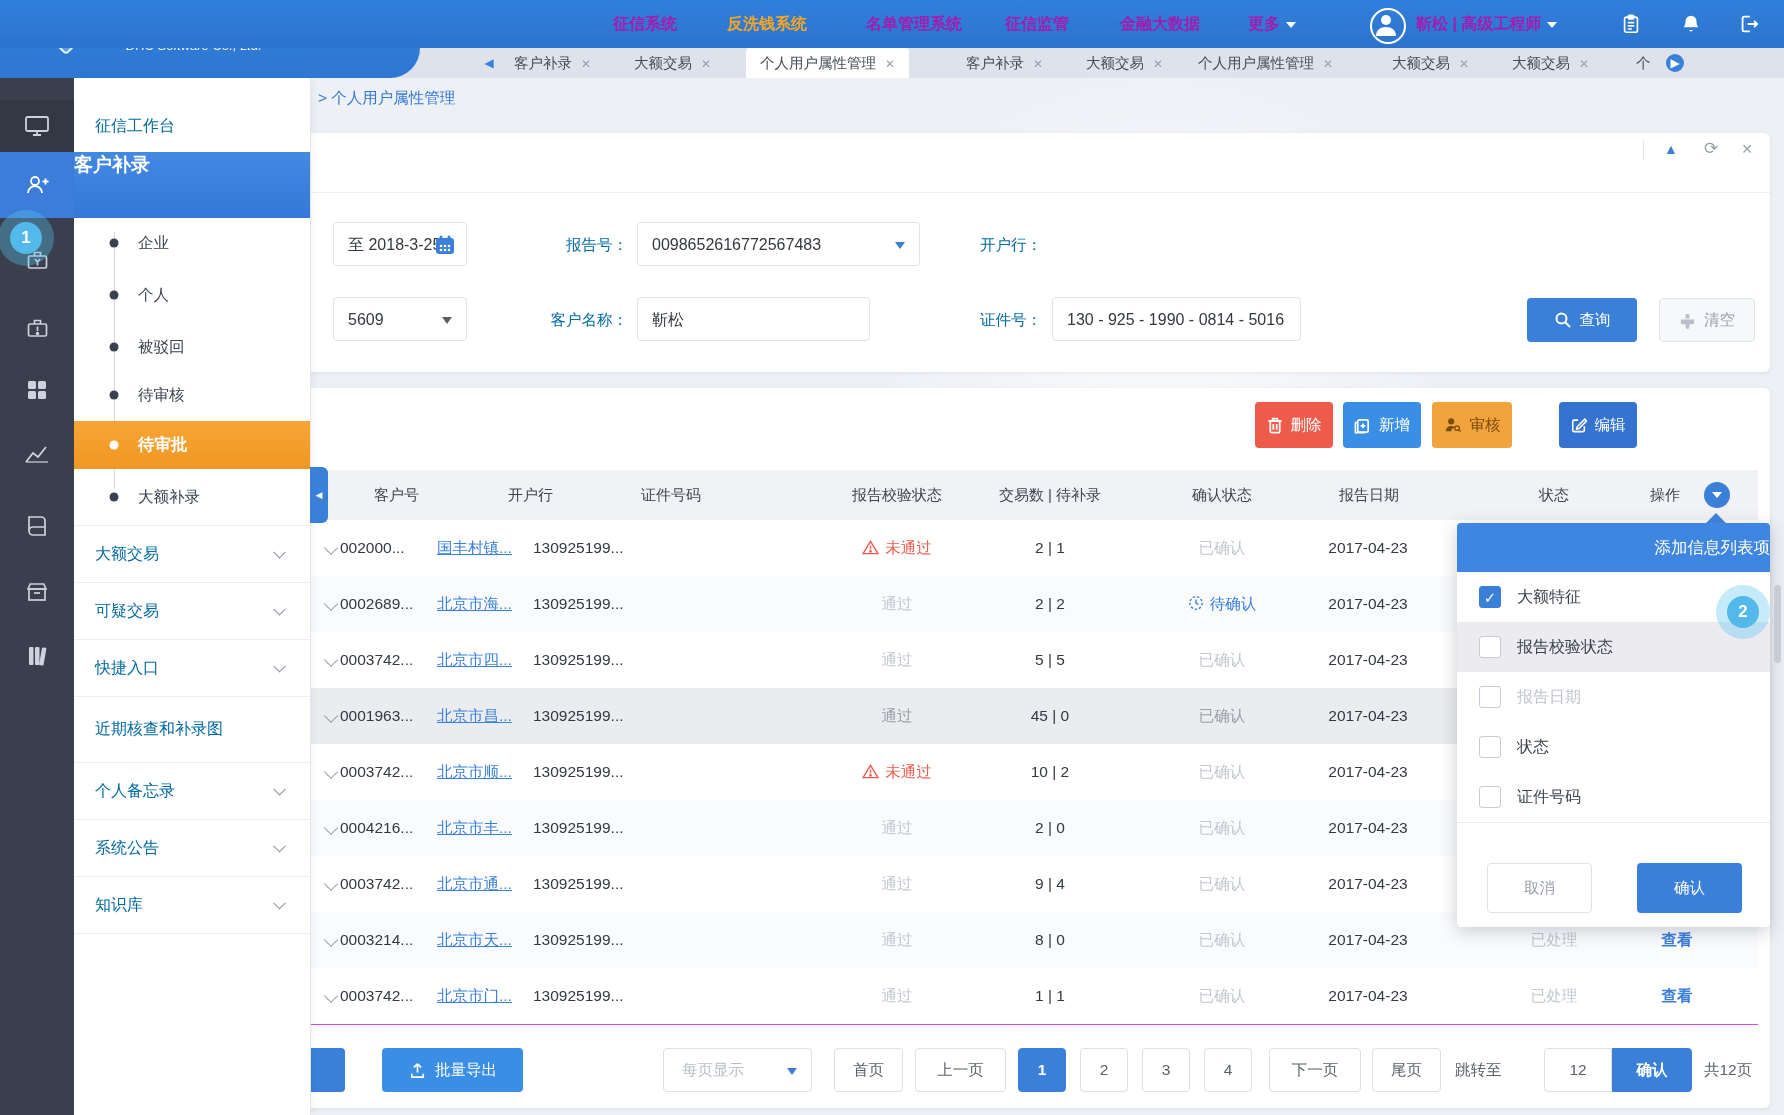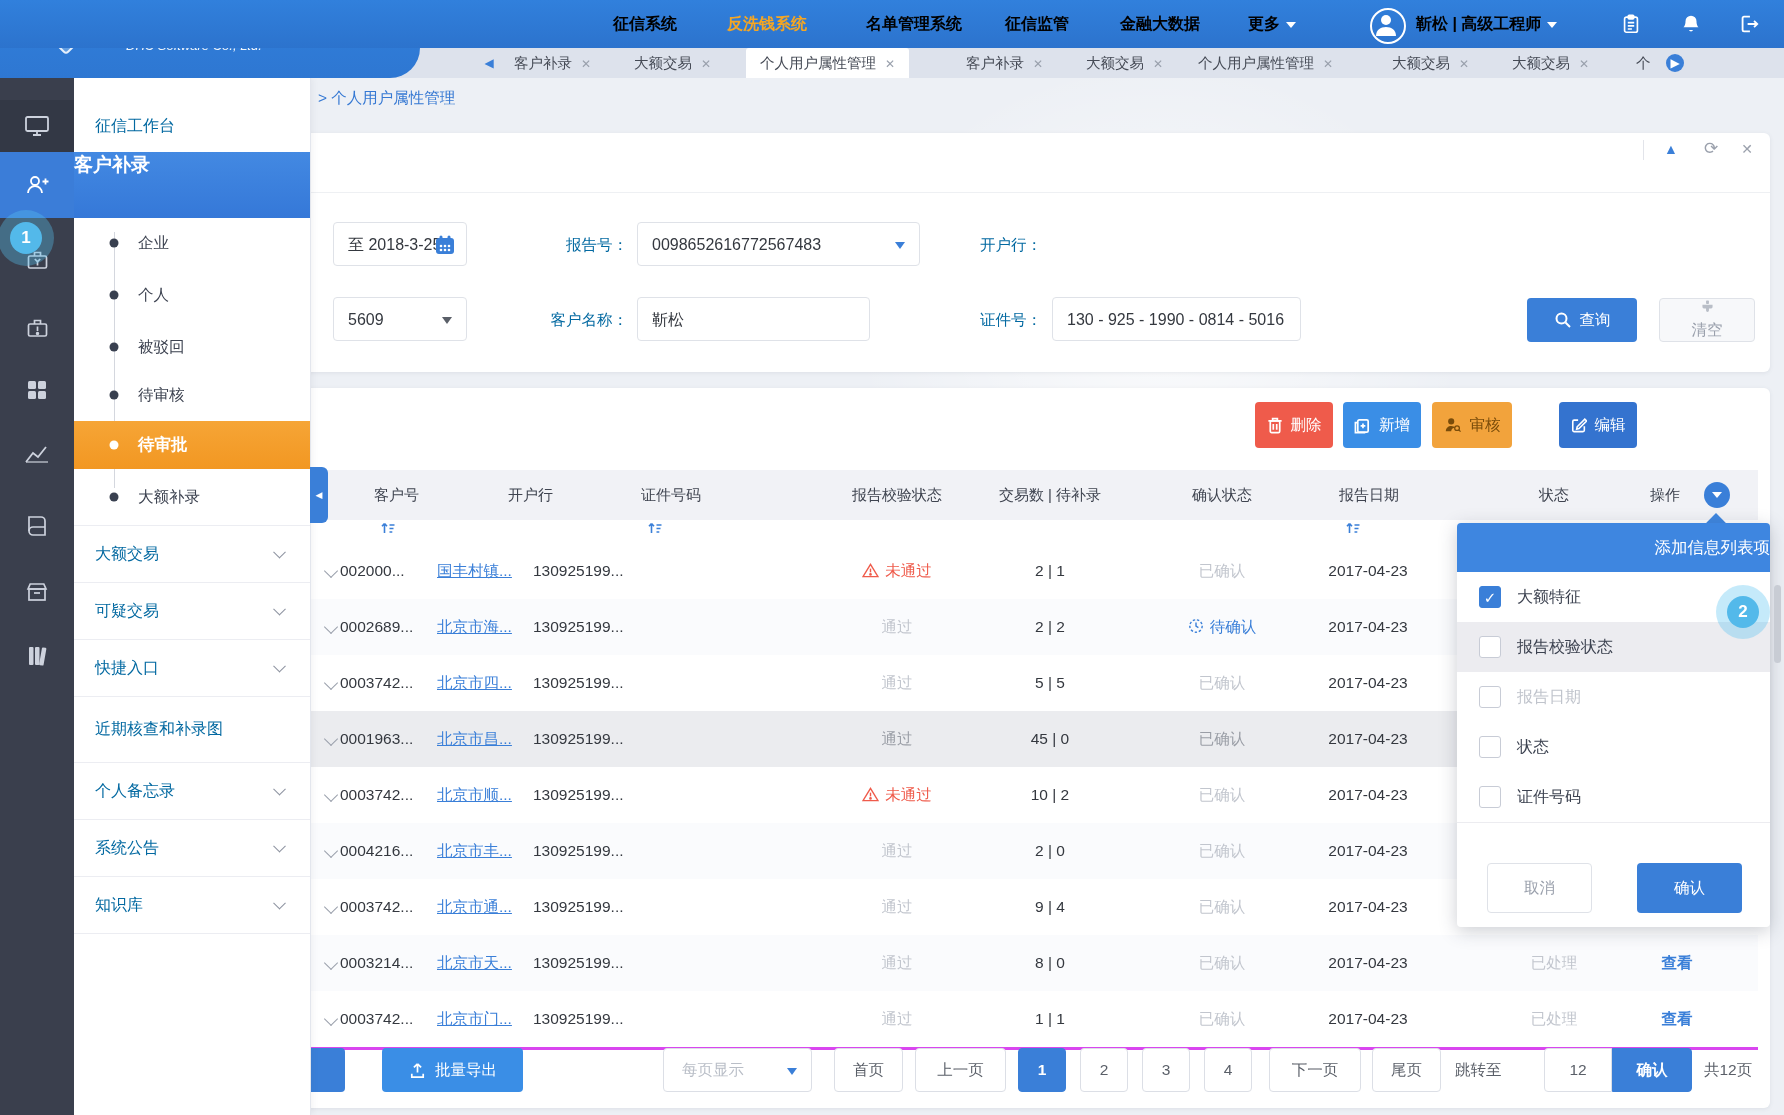--- a/index.html
+++ b/index.html
@@ -6,21 +6,21 @@
   body{font-family:"Liberation Sans","DejaVu Sans",sans-serif;background:#dfe3ec;}
   .stage{position:relative;width:1784px;height:1115px;background:#edf0f5;overflow:hidden;}
   .abs{position:absolute;}
   
   .topnav{left:0;top:0;width:1784px;height:48px;background:linear-gradient(180deg,#3180dc,#2c73cd);z-index:50;}
   .logo-bump{left:0;top:0;width:420px;height:78px;background:linear-gradient(180deg,#3180dc,#2e77d2);border-bottom-right-radius:30px;z-index:45;}
   .diamond{left:46px;top:7px;width:36px;height:36px;transform:rotate(45deg);background:linear-gradient(135deg,#9cc6f2,#5d9ae0);border:2px solid rgba(255,255,255,.8);border-radius:4px;z-index:46;}
   .dhc{left:30px;top:4px;width:86px;text-align:center;color:#fff;font-size:31px;font-weight:bold;font-style:italic;letter-spacing:1px;z-index:47;}
   .cmp{left:122px;top:6px;color:#fff;font-size:24px;font-weight:bold;letter-spacing:3px;z-index:47;}
   .sub{left:126px;top:38px;color:rgba(255,255,255,.92);font-size:13px;font-style:italic;z-index:47;}
-  .navitem{top:0;height:48px;line-height:48px;color:#000000;font-size:16px;font-weight:bold;z-index:51;cursor:pointer;}
+  .navitem{top:0;height:48px;line-height:48px;color:#a21caf;font-size:16px;font-weight:bold;z-index:51;cursor:pointer;}
   .navitem.on{color:#f5a623;}
   .tn-ic{top:13px;width:22px;height:22px;z-index:51;cursor:pointer;}
   .caret{display:inline-block;width:0;height:0;border-left:5px solid transparent;border-right:5px solid transparent;border-top:6px solid #fff;vertical-align:middle;margin-left:6px;}
   .avatar{top:8px;width:32px;height:32px;border-radius:50%;border:2px solid #fff;z-index:51;overflow:hidden;}
   
   .tabstrip{left:0;top:48px;width:1784px;height:30px;background:#dde2ec;z-index:44;}
   .tab{top:48px;height:30px;line-height:30px;font-size:14.5px;color:#454a55;z-index:46;cursor:pointer;white-space:nowrap;}
   .tab .x{color:#99a0ac;font-size:12px;margin-left:9px;cursor:pointer;}
   .tab.active{background:#fff;border-radius:3px 3px 0 0;padding:0 14px;}
   .tabnavbtn{top:54px;width:18px;height:18px;line-height:18px;text-align:center;color:#3a7fd8;font-size:12px;z-index:46;cursor:pointer;}
@@ -50,21 +50,21 @@
   .fdiv{left:1643px;top:140px;width:1px;height:20px;background:#e2e4ea;z-index:12;}
   .hline{left:296px;top:192px;width:1474px;height:1px;background:#eef0f3;z-index:11;}
   
   .flabel{height:46px;line-height:46px;color:#0369a1;font-size:15.5px;text-align:right;z-index:12;}
   .finput{height:44px;line-height:44px;border:1px solid #dfe2e8;border-radius:4px;background:#fff;color:#34383f;font-size:16px;padding:0 14px;box-sizing:border-box;z-index:12;}
   .fcaret{position:absolute;right:14px;top:19px;width:0;height:0;border-left:5.5px solid transparent;border-right:5.5px solid transparent;border-top:7px solid #3a7fd8;}
   .btn{border-radius:4px;color:#fff;font-size:15.5px;text-align:center;z-index:12;cursor:pointer;display:flex;align-items:center;justify-content:center;gap:8px;box-sizing:border-box;}
   
   .thead{left:310px;top:470px;width:1448px;height:50px;background:#f1f2f6;z-index:11;font-size:15px;color:#3f4450;}
   .hc{position:absolute;top:0;height:50px;line-height:50px;white-space:nowrap;}
-  .trow{left:310px;width:1448px;height:56px;border-bottom:3px solid #d946ef;z-index:11;font-size:15.5px;color:#34383f;background:#fff;margin-top:23px;}
+  .trow{left:310px;width:1448px;height:56px;border-bottom:1px solid #d946ef;z-index:11;font-size:15.5px;color:#34383f;background:#fff;}
   .trow.alt{background:#fafbfd;}
   .trow.sel{background:#ebecef;}
   .cell{position:absolute;top:0;height:56px;line-height:56px;white-space:nowrap;}
   .c-chev{left:16px;width:20px;}
   .c-no{left:30px;width:96px;}
   .c-bank{left:127px;width:96px;}
   .c-id{left:223px;width:130px;}
   .c-chk{left:517px;width:140px;text-align:center;}
   .c-tx{left:675px;width:130px;text-align:center;}
   .c-cf{left:837px;width:150px;text-align:center;}
@@ -206,21 +206,21 @@
   <div class="abs finput" style="left:1052px;top:297px;width:249px;">
     <span>130 - 925 - 1990 - 0814 - 5016</span>
   </div>
   <div class="abs btn" style="left:1527px;top:298px;width:110px;height:44px;background:#3a7fd8;">
     <svg width="18" height="18" viewBox="0 0 18 18" fill="none" stroke="#fff" stroke-width="2">
         <circle cx="7.5" cy="7.5" r="5"></circle>
         <path d="M11.5 11.5L16 16"></path>
       </svg>
     <span>查询</span>
   </div>
-  <div class="abs btn" style="left:1659px;top:298px;width:96px;height:44px;background:#f7f8fa;border:1px solid #dfe2e8;color:#9aa0ac;flex-direction:column;">
+  <div class="abs btn" style="left:1659px;top:298px;width:96px;height:44px;background:#f7f8fa;border:1px solid #dfe2e8;color:#9aa0ac;">
     <svg width="17" height="17" viewBox="0 0 18 18" fill="#b9bec7">
         <path d="M2 8h14v3a2 2 0 01-2 2h-3v3a2 2 0 11-4 0v-3H4a2 2 0 01-2-2z"></path>
         <rect x="7" y="2" width="4" height="5" rx="1"></rect>
       </svg>
     <span>清空</span>
   </div>
 
   <div class="abs card" style="left:296px;top:388px;width:1474px;height:720px;"></div>
 
   <div class="abs btn" style="left:1255px;top:402px;width:78px;height:46px;background:#ef5b4b;">

